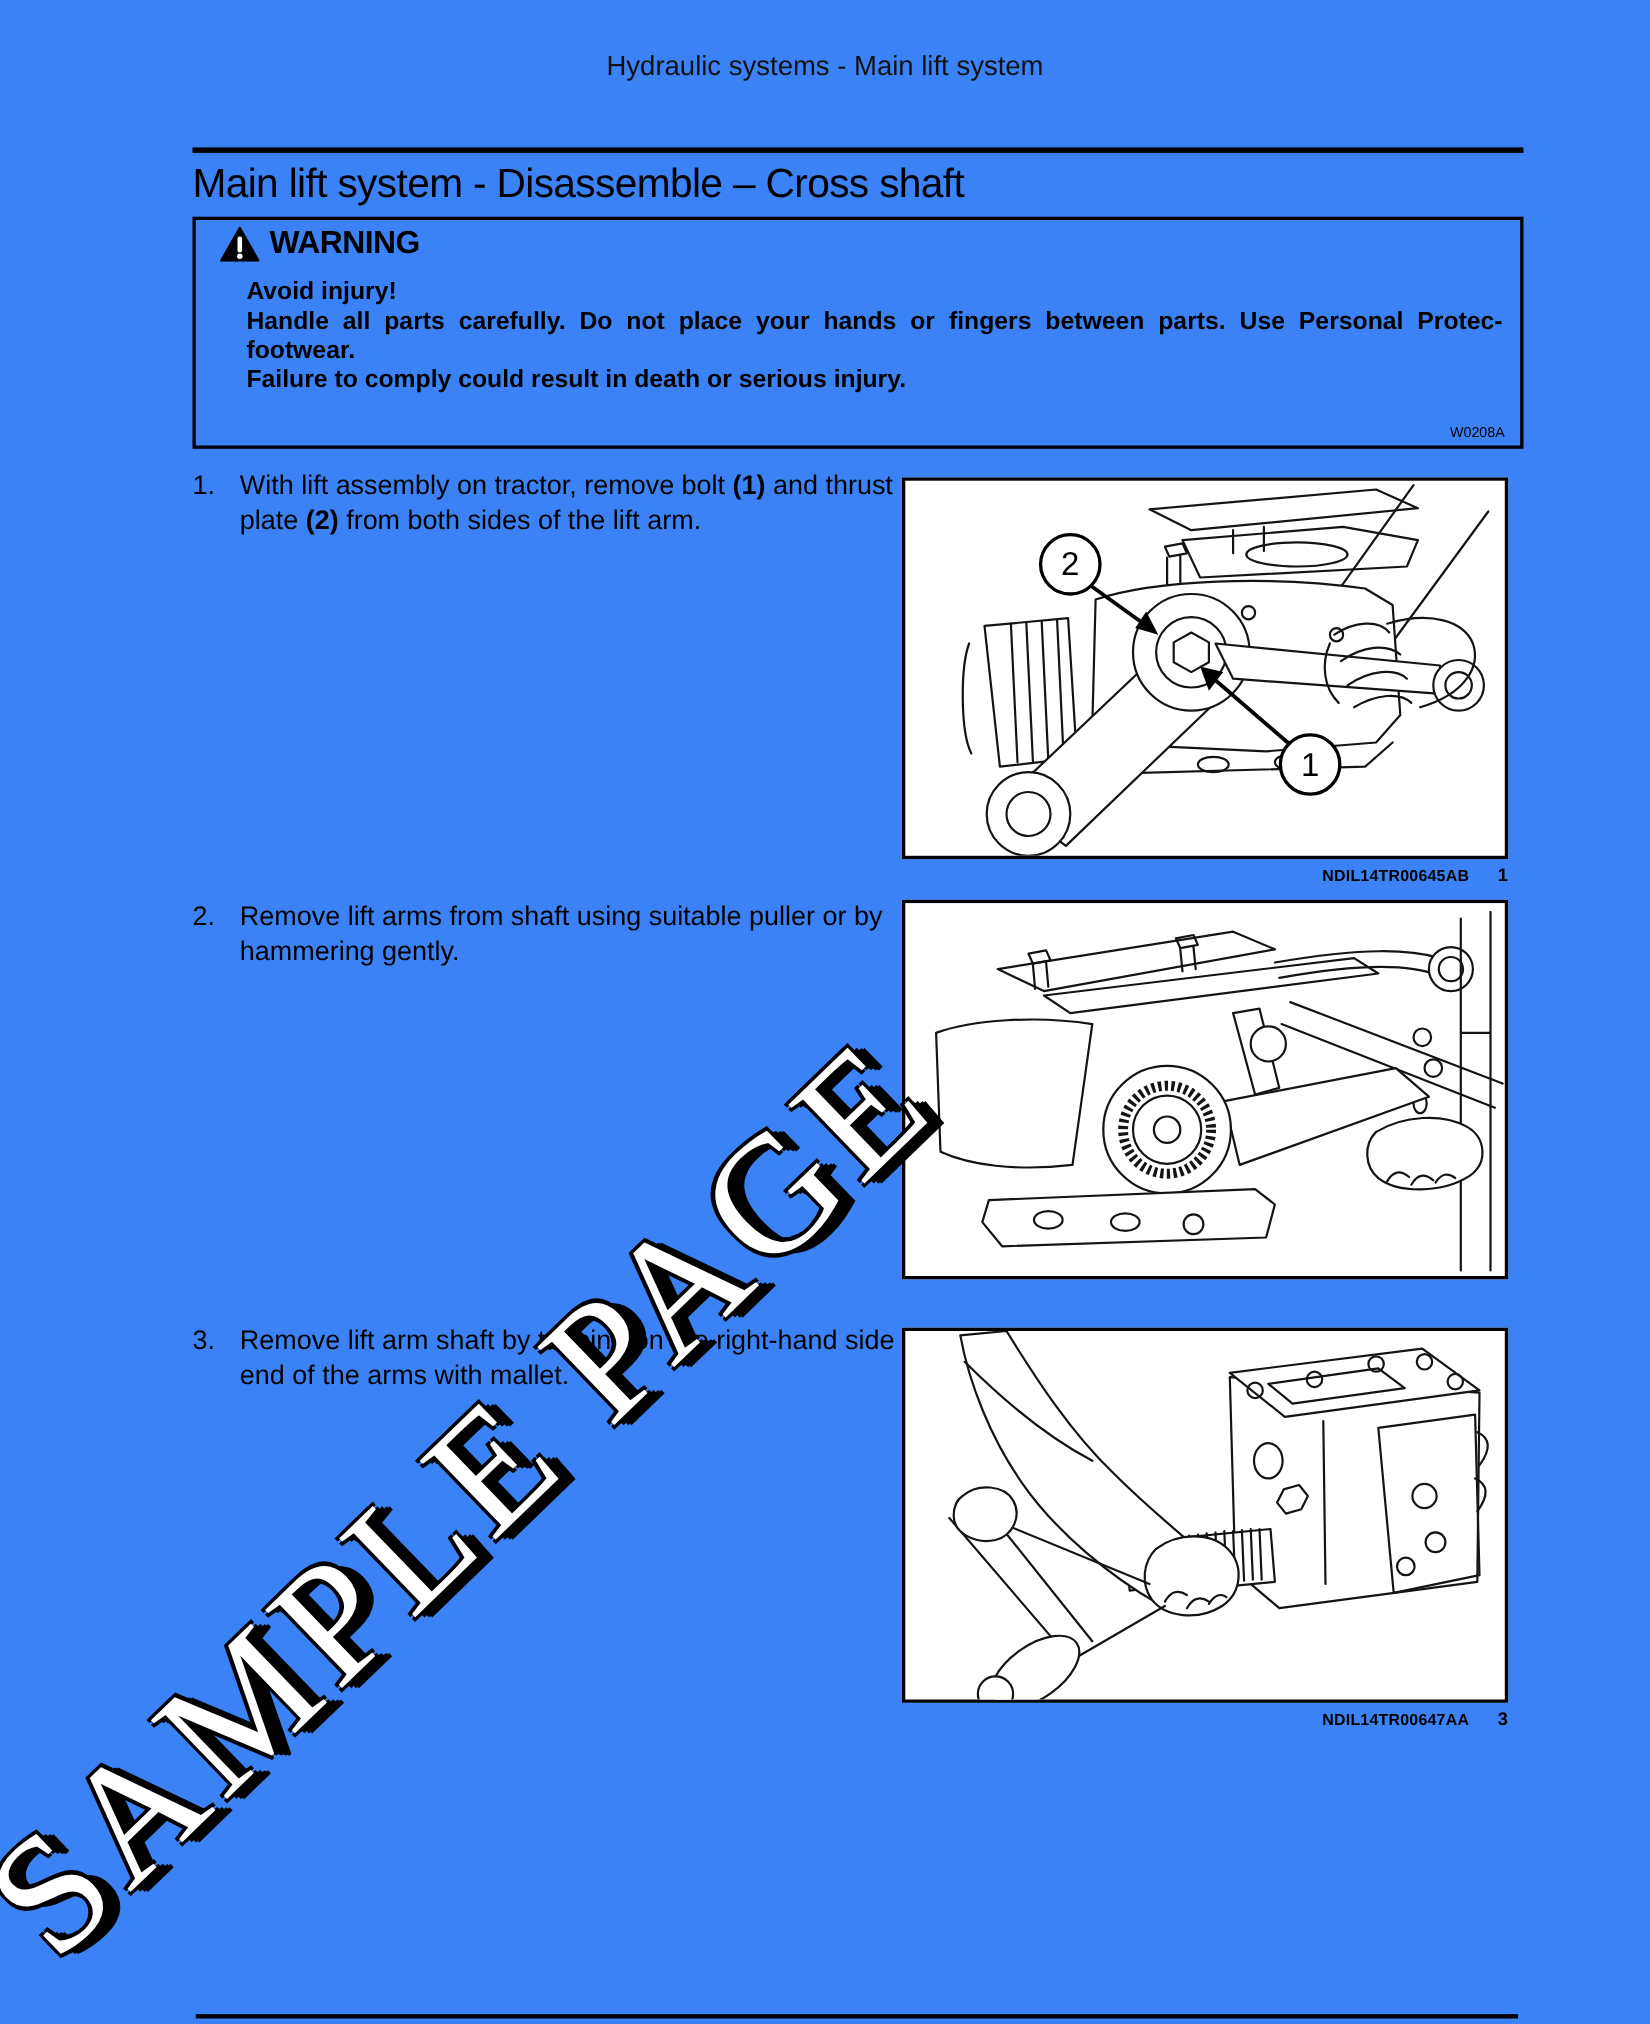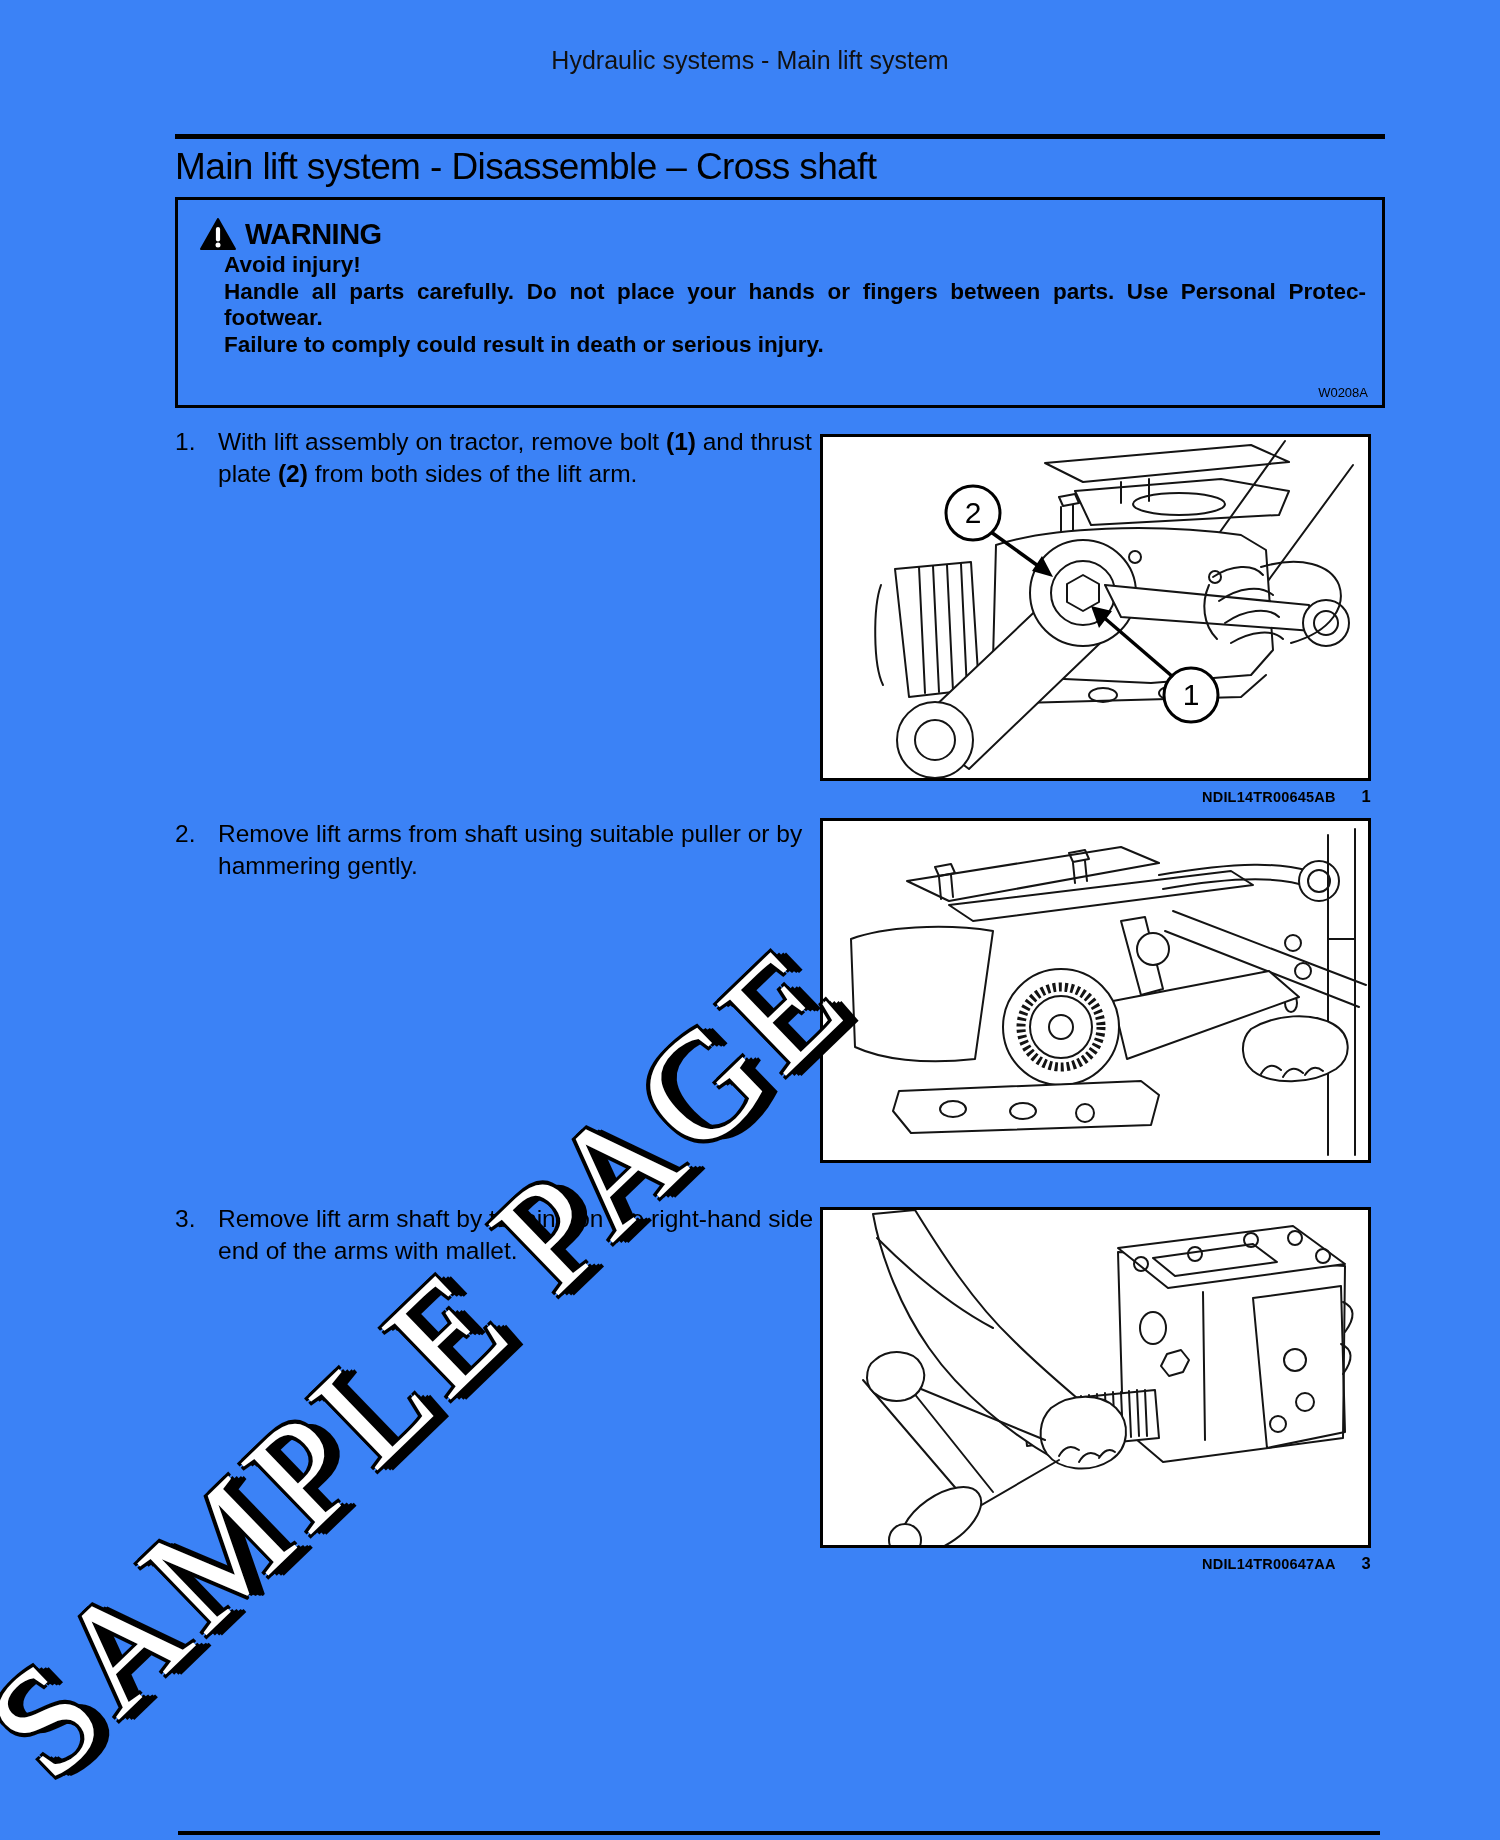--- a/index.html
+++ b/index.html
@@ -6,21 +6,21 @@
   #page{position:relative;width:1500px;height:1840px;background:#3b82f6;
         font-family:"Liberation Sans","DejaVu Sans",sans-serif;color:#000;overflow:hidden;}
   .abs{position:absolute;}
   .header-line{top:46px;left:0;width:100%;text-align:center;font-size:25px;color:#111;}
   .rule{background:#000;}
   .rule-top{left:175px;top:134px;width:1210px;height:5px;}
   .rule-bottom{left:178px;top:1831px;width:1202px;height:4px;}
   .page-title{top:146px;left:175px;width:1210px;font-size:37px;font-weight:normal;letter-spacing:-0.6px;}
 
   .warnbox{left:175px;top:197px;width:1210px;height:211px;border:3px solid #000;box-sizing:border-box;}
-  .warnhead{position:absolute;left:22px;top:18px;display:flex;gap:9px;
+  .warnhead{position:absolute;left:22px;top:5px;display:flex;align-items:center;gap:9px;
             font-size:29px;font-weight:bold;letter-spacing:-0.5px;}
   .warnbody{position:absolute;left:46px;top:52px;width:1142px;font-size:22.5px;font-weight:bold;line-height:26.6px;}
   .warnbody .jl{text-align:justify;text-align-last:justify;}
   .refcode{position:absolute;right:14px;bottom:5px;font-size:13px;font-weight:normal;}
 
   .step{display:flex;font-size:24.5px;line-height:32px;}
   .step .num{width:43px;flex:none;}
   .seg-b{font-weight:bold;}
   .s1{left:175px;top:426px;width:680px;}
   .s2{left:175px;top:818px;width:680px;}

